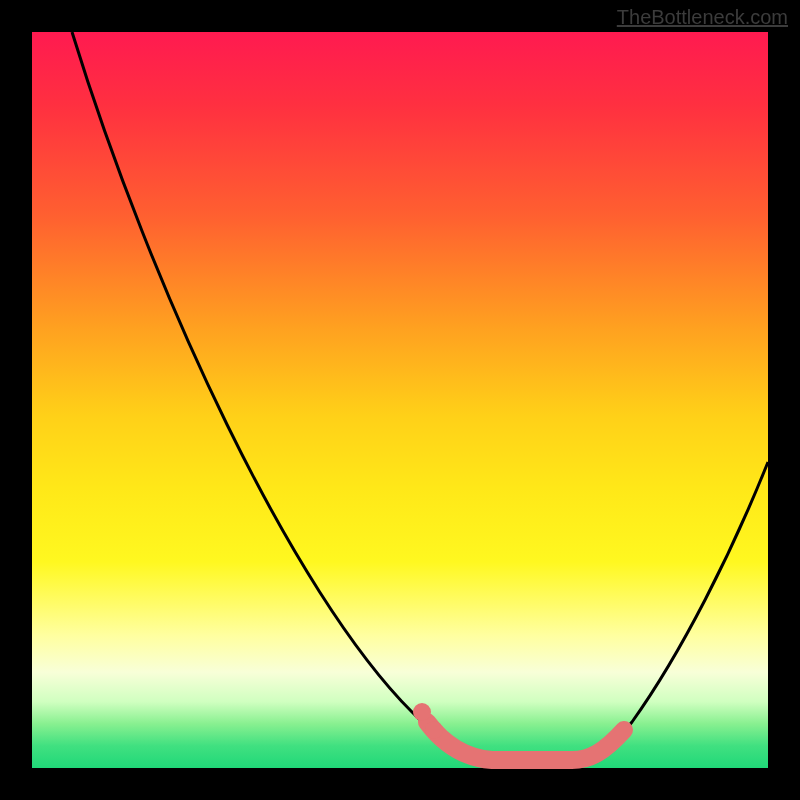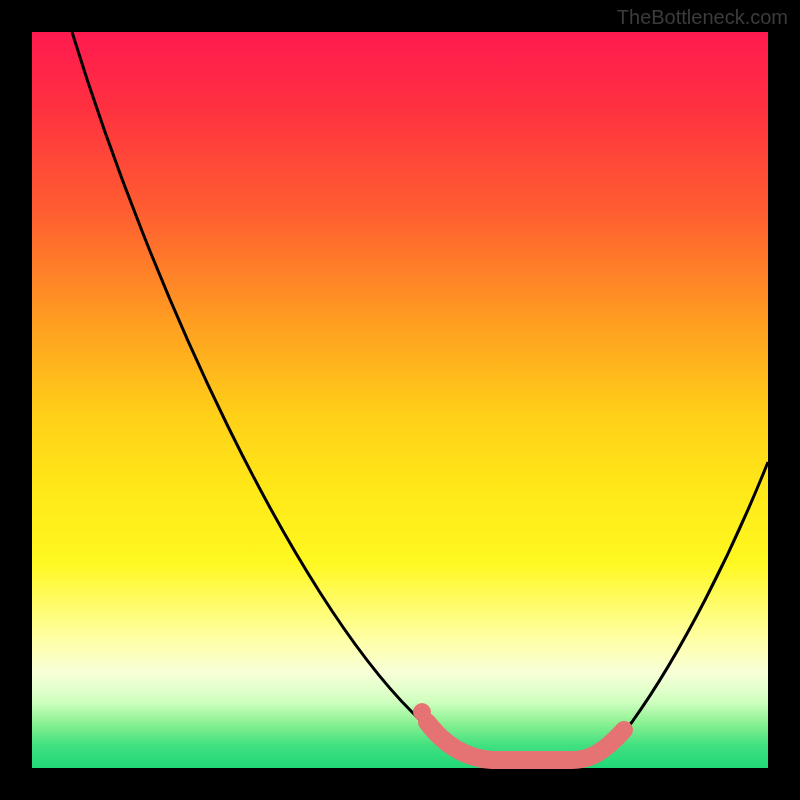--- a/index.html
+++ b/index.html
@@ -13,21 +13,21 @@
           #ffd018 52%,
           #ffe818 62%,
           #fff820 72%,
           #ffffa0 82%,
           #f8ffd8 87%,
           #d0ffc0 91%,
           #88f090 94%,
           #40e080 97%,
           #20d878 100%);}
   svg.curve{position:absolute;left:32px;top:32px;width:736px;height:736px;overflow:visible;}
-  .attrib{position:absolute;top:6px;right:12px;color:#3c3c3c;font-family:Arial,Helvetica,sans-serif;font-size:20px;font-weight:400;}
+  .attrib{position:absolute;top:6px;right:12px;color:#3c3c3c;font-family:Arial,Helvetica,sans-serif;font-size:20px;font-weight:400;text-decoration:underline;}
 </style>
 </head>
 <body>
 <div class="frame">
   <div class="plot"></div>
 
   <svg class="curve" viewBox="0 0 736 736">
 
     <path d="M 40 0
              C 120 260, 260 560, 380 680

